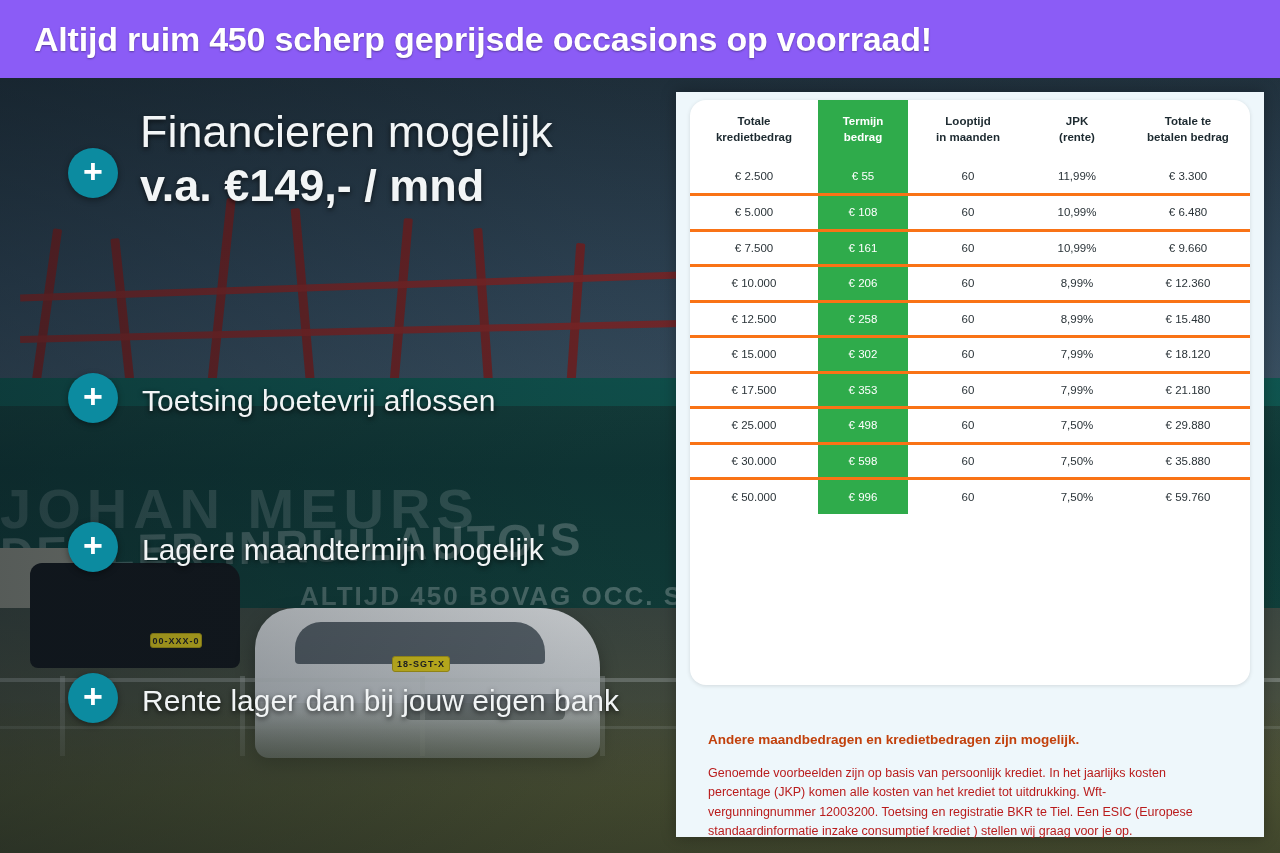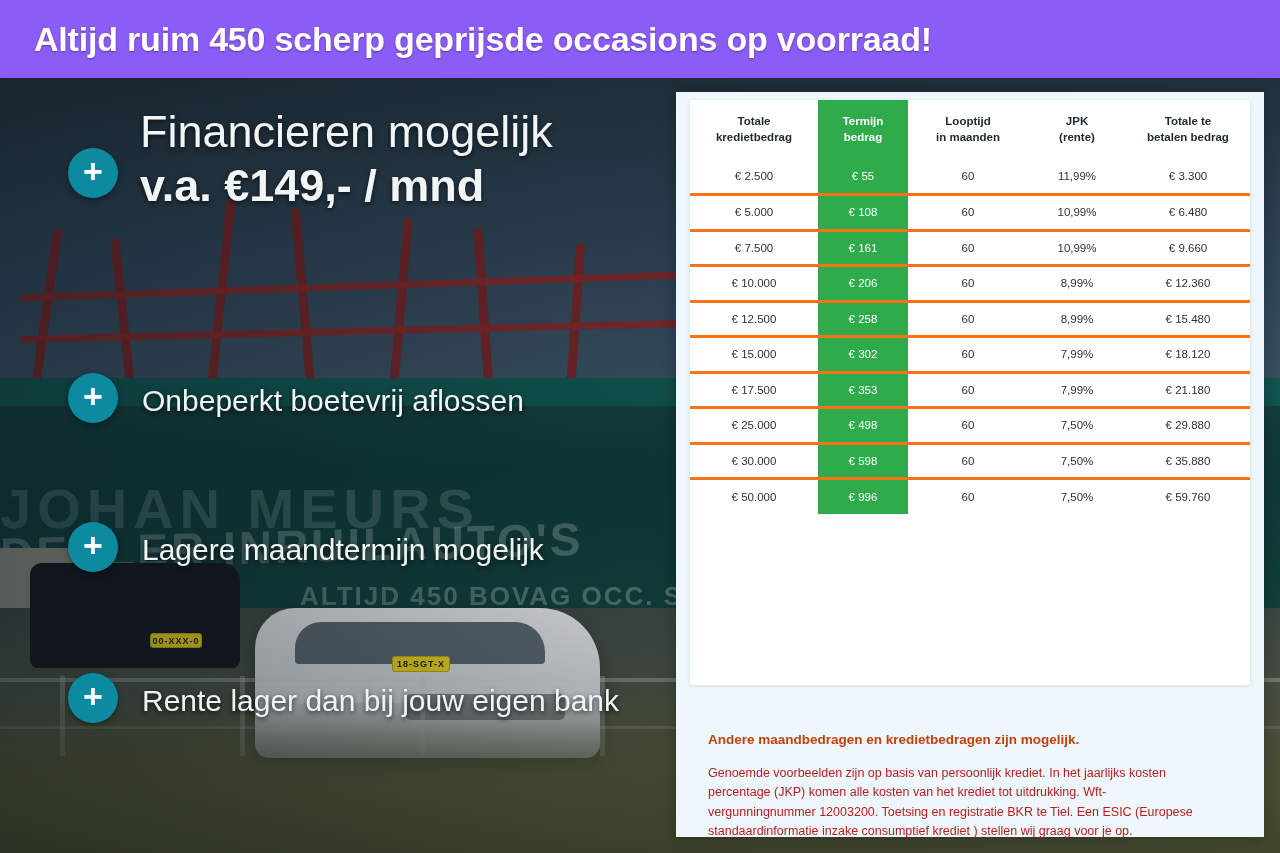--- a/index.html
+++ b/index.html
@@ -178,21 +178,21 @@
   .panel {
     position: absolute; left: 676px; top: 92px;
     width: 588px; height: 745px;
     background: #eef7fb;
     box-shadow: 0 0 14px rgba(0,0,0,.3);
   }
   .table-card {
     position: absolute; left: 14px; top: 8px;
     width: 560px; height: 585px;
     background: #ffffff;
-    border-radius: 2px;
+    border-radius: 16px;
     box-shadow: 0 1px 4px rgba(0,0,0,.12);
     overflow: hidden;
   }
   table.fin {
     width: 100%; border-collapse: collapse;
     table-layout: fixed;
   }
   table.fin th {
     font-size: 11.5px; font-weight: bold; color: #1d2a30;
     padding: 14px 2px 14px;
@@ -280,21 +280,21 @@
     <div class="l2">v.a. €149,- / mnd</div>
   </div>
 
   <div class="bullet" style="left:68px; top:148px;">
     <span>+</span>
   </div>
 
   <div class="bullet" style="left:68px; top:373px;">
     <span>+</span>
   </div>
-  <div class="feature-text" style="left:142px; top:384px;">Onbeperkt boetevrij aflossen</div>
+  <div class="feature-text" style="left:142px; top:384px;">Toetsing boetevrij aflossen</div>
 
   <div class="bullet" style="left:68px; top:522px;">
     <span>+</span>
   </div>
   <div class="feature-text" style="left:142px; top:533px;">Lagere maandtermijn mogelijk</div>
 
   <div class="bullet" style="left:68px; top:673px;">
     <span>+</span>
   </div>
   <div class="feature-text" style="left:142px; top:684px;">Rente lager dan bij jouw eigen bank</div>

